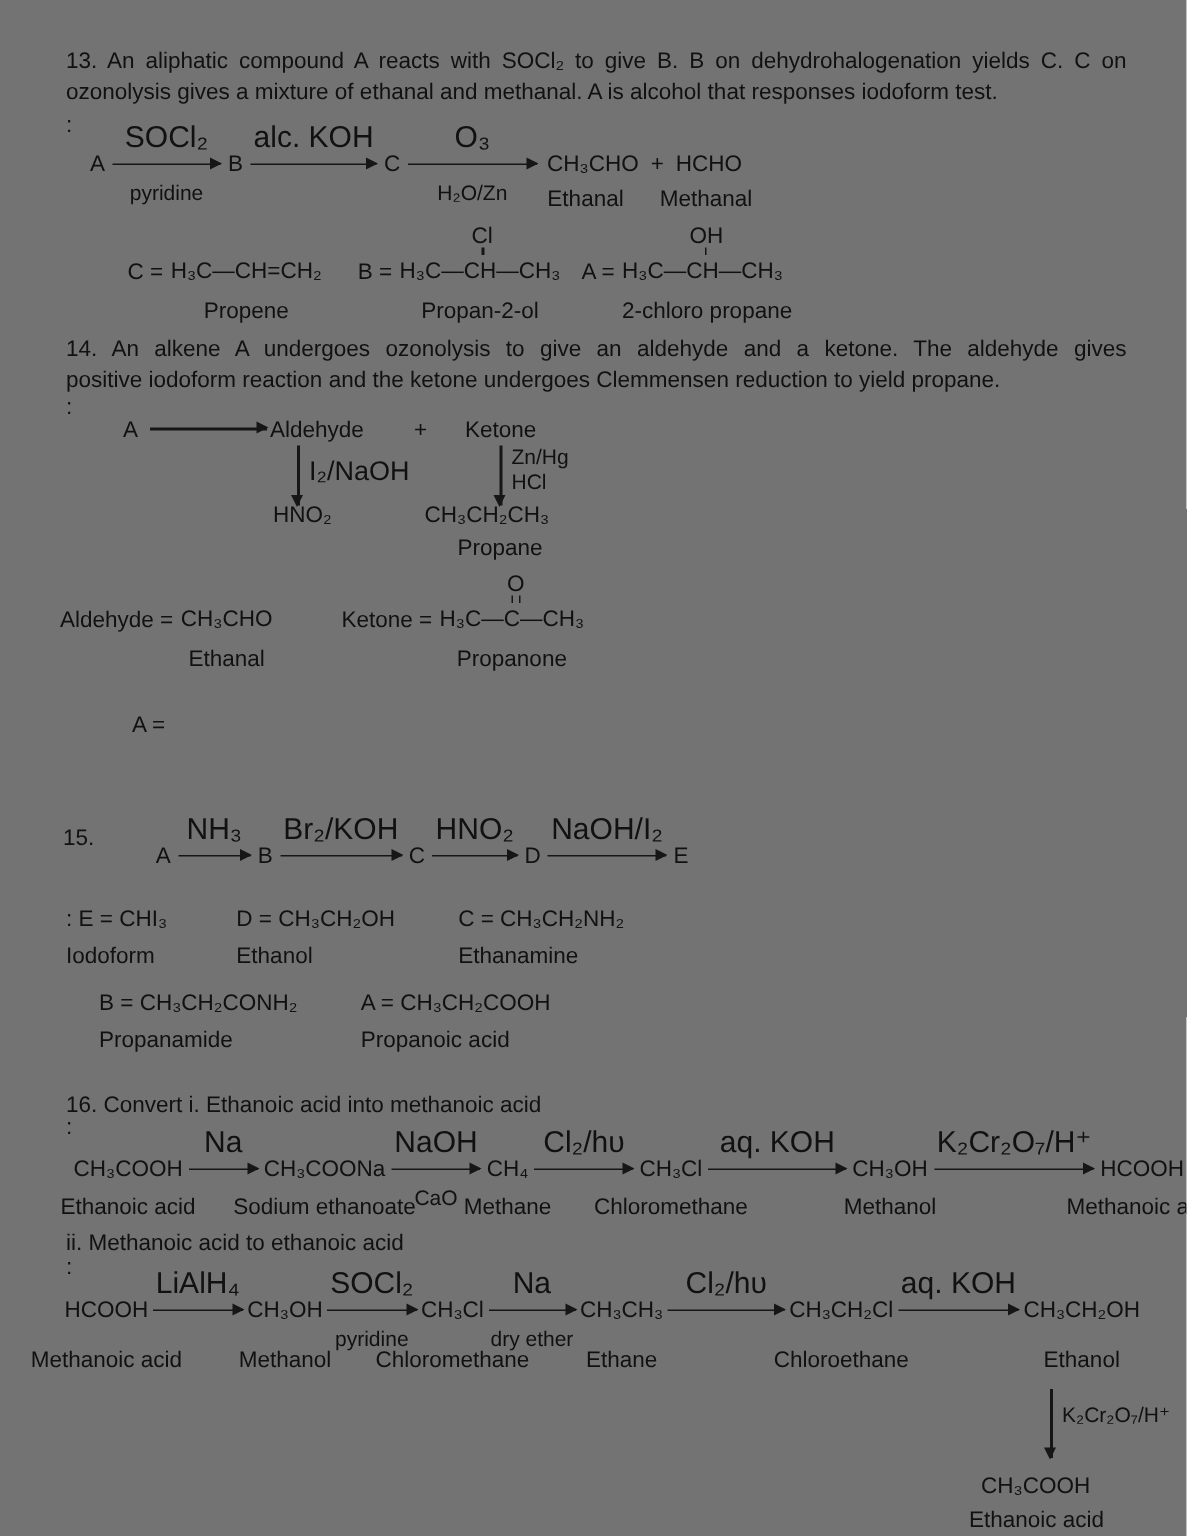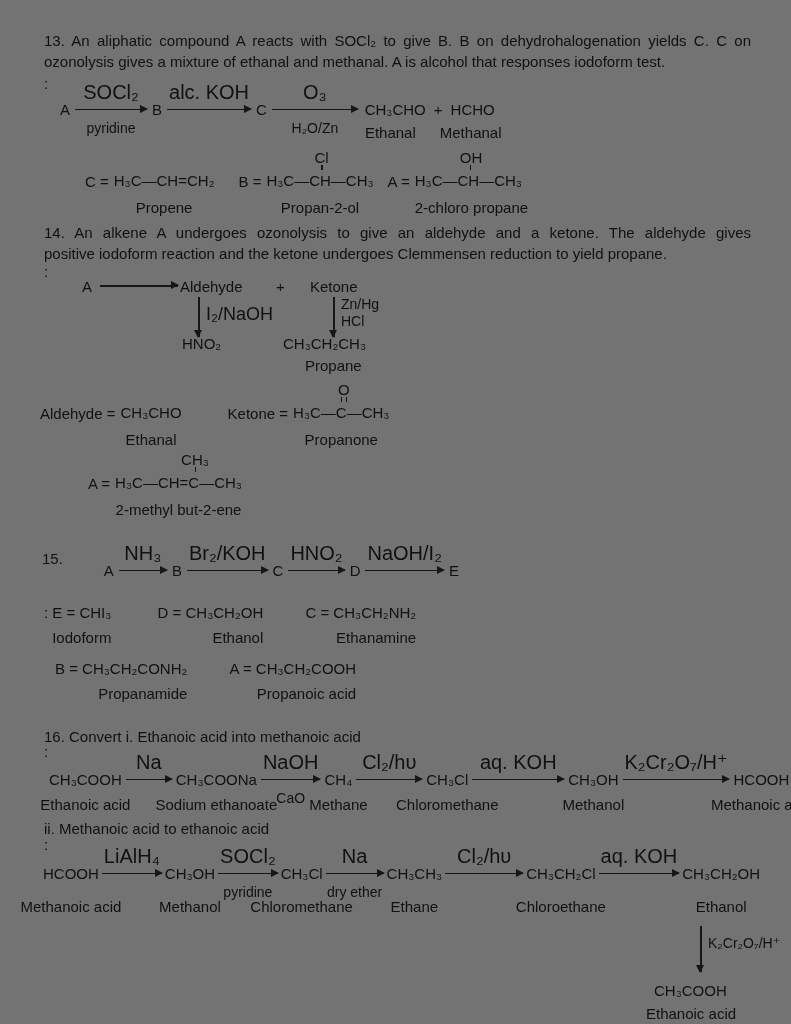--- a/index.html
+++ b/index.html
@@ -41,21 +41,21 @@
   .sname{grid-row:4;justify-self:center;margin-top:7px;white-space:nowrap;}
   
   .harr{position:absolute;height:1.5px;background:#161616;}
   .harr::after{content:"";position:absolute;right:-1px;top:-4.2px;border-left:8px solid #161616;
     border-top:4.5px solid transparent;border-bottom:4.5px solid transparent;}
   .varr{position:absolute;width:1.5px;background:#161616;}
   .varr::after{content:"";position:absolute;bottom:-1px;left:-4.2px;
     border-top:8px solid #161616;border-left:4.5px solid transparent;border-right:4.5px solid transparent;}
   .vlbl{position:absolute;white-space:nowrap;}
   
-  .idgrp{display:inline-block;text-align:right;white-space:nowrap;vertical-align:top;}
+  .idgrp{display:inline-block;text-align:left;white-space:nowrap;vertical-align:top;}
   .idname{margin-top:4px;}
   .num15{margin-top:2px;margin-right:36px;}
 </style>
 </head>
 <body>
 
 <div class="page">
 
   <div class="abs para" style="left:44px;top:30px">
     <div class="jl">13. An aliphatic compound A reacts with SOCl₂ to give B. B on dehydrohalogenation yields C. C on</div>
@@ -166,26 +166,20 @@
         <span class="dbond"></span>
         <span class="smain">H₃C—C—CH₃</span>
         <span class="sname">Propanone</span>
       </span>
     </span>
   </div>
 
   <div class="abs" style="left:88px;top:452px">
     <span class="structgrp">
       <span class="lhs">A =</span>
-      <span class="struct" style="--tx:66px;--bx:80px">
-        <span class="stop">CH₃</span>
-        <span class="sbond"></span>
-        <span class="smain">H₃C—CH=C—CH₃</span>
-        <span class="sname">2-methyl but-2-ene</span>
-      </span>
     </span>
   </div>
 
   <div class="abs rx" style="left:42px;top:546px">
     <span class="num15">15.</span>
     <span class="itm node">
         <span class="f">A</span>
       </span>
     <span class="itm arr">
       <span class="ra">NH₃</span>
@@ -226,21 +220,21 @@
     <span class="idgrp" style="margin-left:42px">
       <div>D = CH₃CH₂OH</div>
       <div class="idname">Ethanol</div>
     </span>
     <span class="idgrp" style="margin-left:38px">
       <div>C = CH₃CH₂NH₂</div>
       <div class="idname">Ethanamine</div>
     </span>
   </div>
 
-  <div class="abs" style="left:55px;top:658px;white-space:nowrap">
+  <div class="abs" style="left:66px;top:658px;white-space:nowrap">
     <span class="idgrp">
       <div>B = CH₃CH₂CONH₂</div>
       <div class="idname">Propanamide</div>
     </span>
     <span class="idgrp" style="margin-left:38px">
       <div>A = CH₃CH₂COOH</div>
       <div class="idname">Propanoic acid</div>
     </span>
   </div>
 

